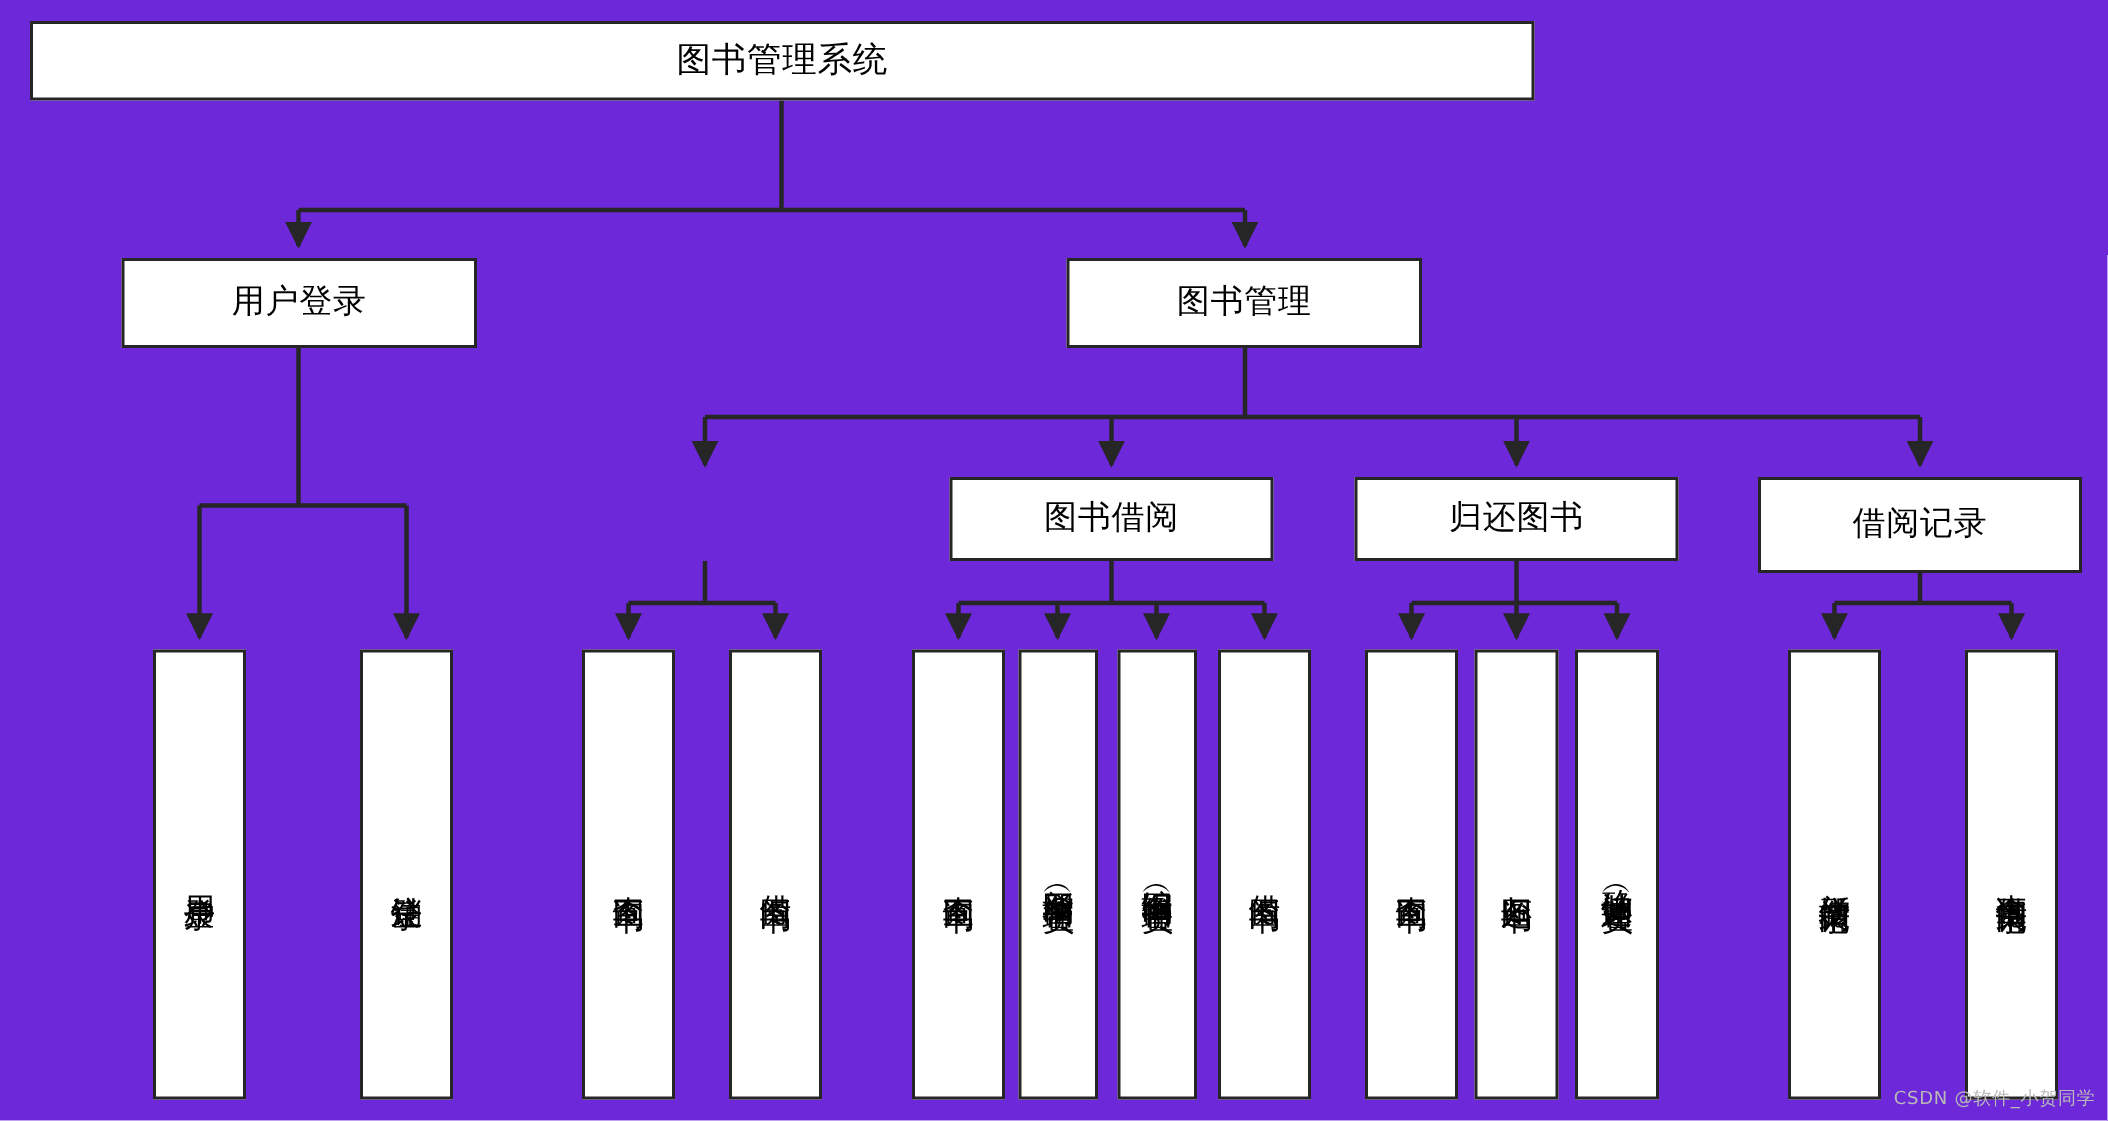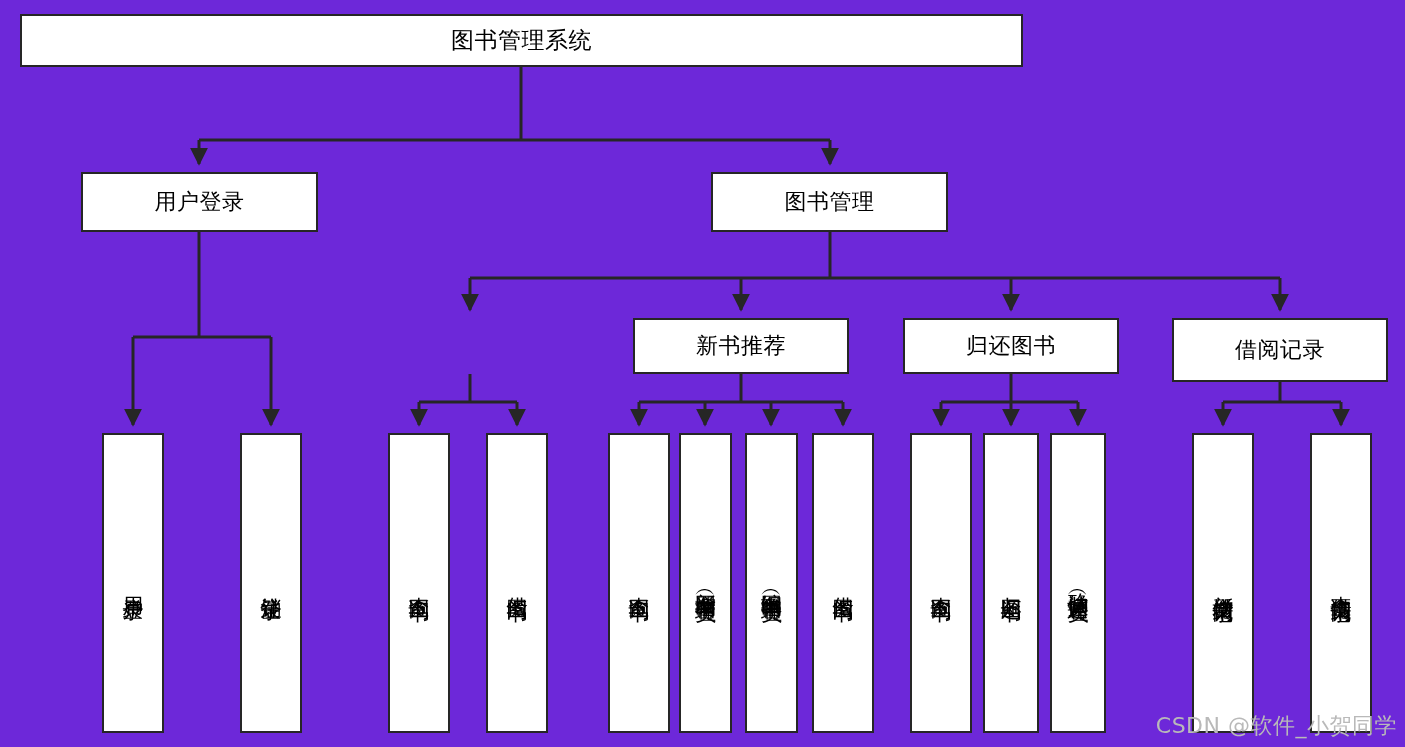--- a/index.html
+++ b/index.html
@@ -57,21 +57,21 @@
     letter-spacing: 1.5px;
     white-space: nowrap;
   }
   #root-node .lbl {
     font-size: 23px;
   }
   #watermark {
     position: absolute;
     right: 8px;
     bottom: 6px;
-    font-size: 22px;
+    font-size: 12px;
     color: #b9b9b9;
     white-space: nowrap;
     letter-spacing: 0.5px;
   }
 </style>
 </head>
 <body>
 
 <div id="canvas">
 
@@ -130,21 +130,21 @@
   </div>
 
   <div class="node horiz" style="left: 81px; top: 172px; width: 237px; height: 60px;">
     <span class="lbl">用户登录</span>
   </div>
   <div class="node horiz" style="left: 711px; top: 172px; width: 237px; height: 60px;">
     <span class="lbl">图书管理</span>
   </div>
 
   <div class="node horiz" style="left: 633px; top: 318px; width: 216px; height: 56px;">
-    <span class="lbl">新书推荐</span>
+    <span class="lbl">图书借阅</span>
   </div>
   <div class="node horiz" style="left: 903px; top: 318px; width: 216px; height: 56px;">
     <span class="lbl">归还图书</span>
   </div>
   <div class="node horiz" style="left: 1172px; top: 318px; width: 216px; height: 64px;">
     <span class="lbl">借阅记录</span>
   </div>
 
   <div class="node vert" style="left: 102px; top: 433px; width: 62px; height: 300px;">
     <span class="lbl">用户登录</span>

